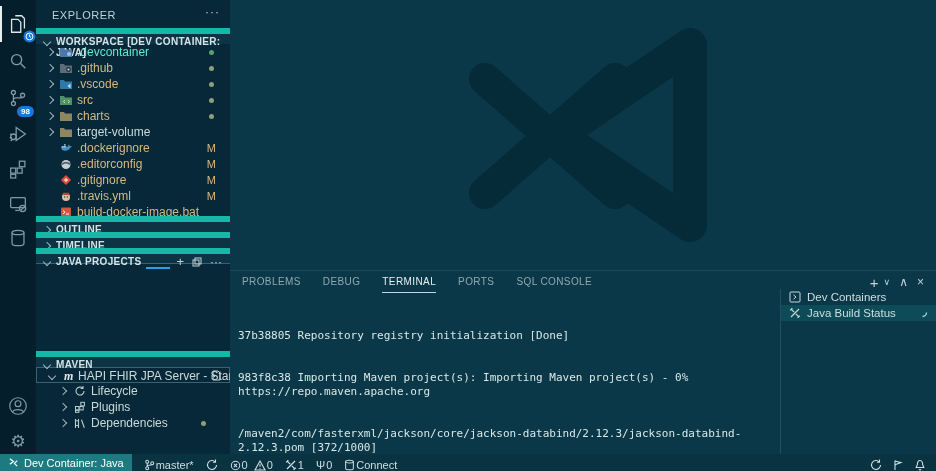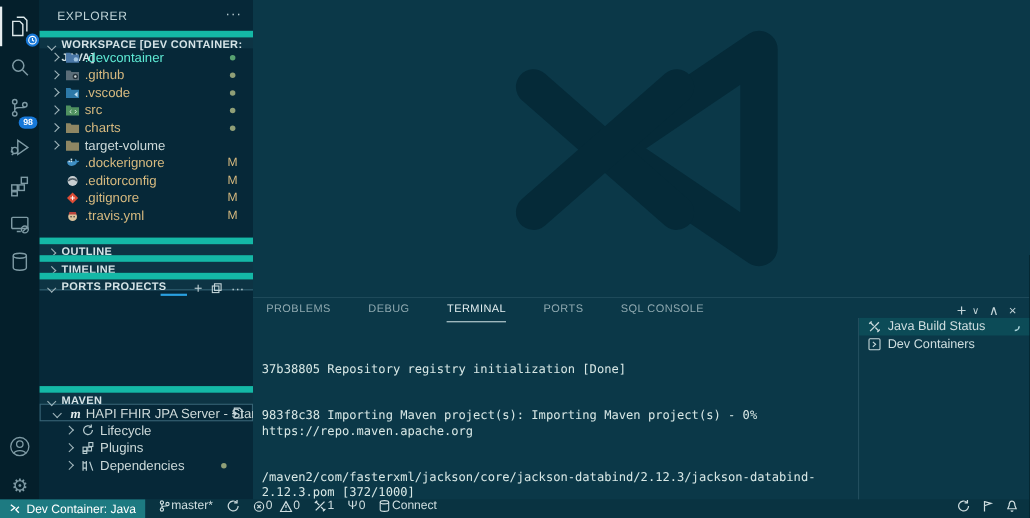--- a/index.html
+++ b/index.html
@@ -41,36 +41,36 @@
   .mrow{position:absolute;left:0;width:100%;height:16px;font-size:12px;line-height:16px;cursor:pointer;box-sizing:border-box;}
   .mrow .cv{position:absolute;top:5px;}
   .m-ico{position:absolute;top:2px;width:12px;height:12px;color:#b9cdd1;}
   .mname{position:absolute;top:0;white-space:nowrap;color:#ccd9d9;}
   .focusline{border:1px solid rgba(130,190,210,.4);}
   .maven-m{font-style:italic;font-family:"Liberation Serif",serif;font-weight:bold;font-size:12px;color:#dfe9ea;line-height:12px;}
   
   .editor{position:absolute;left:230px;top:0;width:706px;height:270px;background:#0b3848;}
   
   .panel{position:absolute;left:230px;top:270px;width:706px;height:185px;background:#0b3848;border-top:1px solid rgba(141,184,193,.15);box-sizing:border-box;}
-  .tabsbar{position:absolute;left:12px;top:0;height:22px;display:flex;gap:34px;align-items:center;}
+  .tabsbar{position:absolute;left:12px;top:0;height:22px;display:flex;gap:22px;align-items:center;}
   .ptab{font-size:10px;letter-spacing:.4px;color:#8fa9b0;cursor:pointer;height:22px;line-height:22px;box-sizing:border-box;}
   .ptab.active{color:#e5f0f2;border-bottom:1.5px solid #c3d6da;}
   .panel-actions{position:absolute;right:12px;top:0;height:22px;display:flex;align-items:center;gap:9px;color:#c3d4d8;}
   .panel-actions span{cursor:pointer;font-size:12px;}
   .pa-plus{font-size:15px !important;}
   .pa-cd{font-size:9px !important;margin-left:-4px;}
   .term{position:absolute;left:8px;top:30px;width:540px;font-family:"DejaVu Sans Mono",monospace;font-size:11px;line-height:14px;color:#d8e8e6;white-space:pre-wrap;}
   .sidelist{position:absolute;right:0;top:18px;width:155px;height:166px;border-left:1px solid rgba(141,184,193,.18);}
   .slrow{position:relative;height:16px;font-size:11.5px;line-height:16px;color:#cfdee0;cursor:pointer;}
   .slrow.sel{background:#0c4b57;}
   .sl-ico{position:absolute;left:8px;top:2px;width:12px;height:12px;color:#c7d8da;}
   .sl-lbl{position:absolute;left:26px;top:0;white-space:nowrap;}
   .spin{position:absolute;right:8px;top:2px;}
   
-  .statusbar{position:absolute;left:0;top:454px;width:936px;height:17px;background:#093341;display:flex;align-items:flex-start;font-size:11px;color:#cfdee0;}
+  .statusbar{position:absolute;left:0;top:454px;width:936px;height:17px;background:#093341;display:flex;align-items:flex-end;font-size:11px;color:#cfdee0;}
   .chip{height:17px;background:#1d7a81;color:#fff;display:flex;align-items:center;gap:5px;padding:0 8px;cursor:pointer;}
   .sb-item{display:flex;align-items:center;gap:1px;margin-left:12px;cursor:pointer;white-space:nowrap;}
   .sb-right{margin-left:auto;display:flex;align-items:center;gap:10px;padding-right:10px;}
   .sb-right>*{cursor:pointer;}
   .psi{font-size:11px;}
 </style>
 </head>
 <body>
 
 <div class="app">
@@ -248,33 +248,41 @@
       <div class="frow">
         <svg class="ficon" viewBox="0 0 12 12">
             <circle cx="6" cy="7" r="4" fill="#d9c19a"></circle>
             <path d="M2.5 5h7l-.5-2.2h-6z" fill="#b8433b"></path>
             <rect x="4" y="6.4" width="1.2" height="1.2" fill="#3a3a3a"></rect>
             <rect x="6.8" y="6.4" width="1.2" height="1.2" fill="#3a3a3a"></rect>
           </svg>
         <span class="fname c-tan">.travis.yml</span>
         <span class="fbadge">M</span>
       </div>
+      <div class="frow">
+        <svg class="ficon" viewBox="0 0 12 12">
+            <rect x="1" y="1.5" width="10" height="9" rx="1" fill="#d4543c"></rect>
+            <path d="M3 4.5l2 1.7-2 1.7" stroke="#fff" stroke-width="1" fill="none"></path>
+            <path d="M6 8h3" stroke="#fff" stroke-width="1"></path>
+          </svg>
+        <span class="fname c-tan">build-docker-image.bat</span>
+      </div>
     </div>
 
     <div class="band" style="top:216px">
       <span class="cv r"></span>
       <span class="lbl">OUTLINE</span>
     </div>
     <div class="band" style="top:232px">
       <span class="cv r"></span>
       <span class="lbl">TIMELINE</span>
     </div>
     <div class="band" style="top:248px;border-bottom:1px solid rgba(130,190,210,.35)">
       <span class="cv d"></span>
-      <span class="lbl">PORTS PROJECTS</span>
+      <span class="lbl">JAVA PROJECTS</span>
       <span class="band-actions">
         <span style="font-size:13px">+</span>
         <span>
             <svg width="10" height="10" viewBox="0 0 10 10" fill="none" stroke="#c3d4d8" stroke-width="1">
               <rect x="3" y="1" width="6" height="6"></rect>
               <rect x="1" y="3" width="6" height="6"></rect>
             </svg>
           </span>
         <span>···</span>
       </span>
@@ -358,43 +366,43 @@
     </div>
 
     <div class="term">
       <div>37b38805 Repository registry initialization [Done]</div>
       <div>983f8c38 Importing Maven project(s): Importing Maven project(s) - 0% https://repo.maven.apache.org</div>
       <div>/maven2/com/fasterxml/jackson/core/jackson-databind/2.12.3/jackson-databind-2.12.3.pom [372/1000]</div>
       
     </div>
 
     <div class="sidelist">
+      <div class="slrow">
+        <span class="sl-ico">
+          <svg width="12" height="12" viewBox="0 0 12 12" fill="none" stroke="#c7d8da" stroke-width="1">
+              <rect x="1" y="1" width="10" height="10" rx="1"></rect>
+              <path d="M4.5 3.8L7 6 4.5 8.2"></path>
+            </svg>
+        </span>
+        <span class="sl-lbl">Dev Containers</span>
+      </div>
       <div class="slrow sel">
         <span class="sl-ico">
           <svg width="12" height="12" viewBox="0 0 12 12" fill="none" stroke="#c7d8da" stroke-width="1.2">
               <path d="M2 10L10 2M2 2l3.2 3.2M6.8 6.8L10 10"></path>
               <path d="M1.2 3.4L3.4 1.2M8.6 10.8l2.2-2.2"></path>
             </svg>
         </span>
         <span class="sl-lbl">Java Build Status</span>
         <span class="spin">
           <svg width="11" height="11" viewBox="0 0 11 11" fill="none" stroke="#a9d3da" stroke-width="1.4">
               <path d="M9.5 5.5a4 4 0 0 1-4 4"></path>
             </svg>
         </span>
       </div>
-      <div class="slrow">
-        <span class="sl-ico">
-          <svg width="12" height="12" viewBox="0 0 12 12" fill="none" stroke="#c7d8da" stroke-width="1">
-              <rect x="1" y="1" width="10" height="10" rx="1"></rect>
-              <path d="M4.5 3.8L7 6 4.5 8.2"></path>
-            </svg>
-        </span>
-        <span class="sl-lbl">Dev Containers</span>
-      </div>
     </div>
   </div>
 
   <div class="statusbar">
     <div class="chip">
       <svg width="11" height="11" viewBox="0 0 12 12" fill="none" stroke="#fff" stroke-width="1.3">
           <path d="M2 2l4 3-4 3"></path>
           <path d="M10 4L7 7l3 3"></path>
         </svg>
       <span>Dev Container: Java</span>

